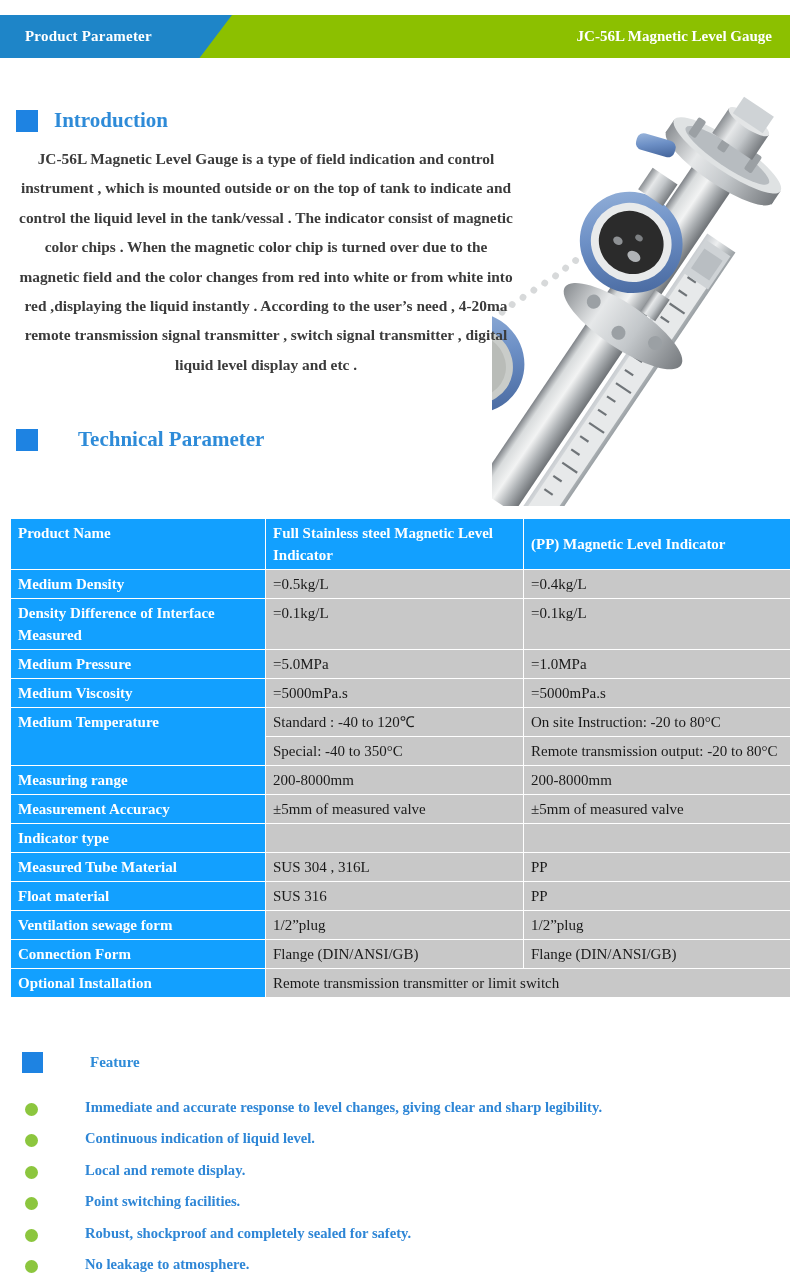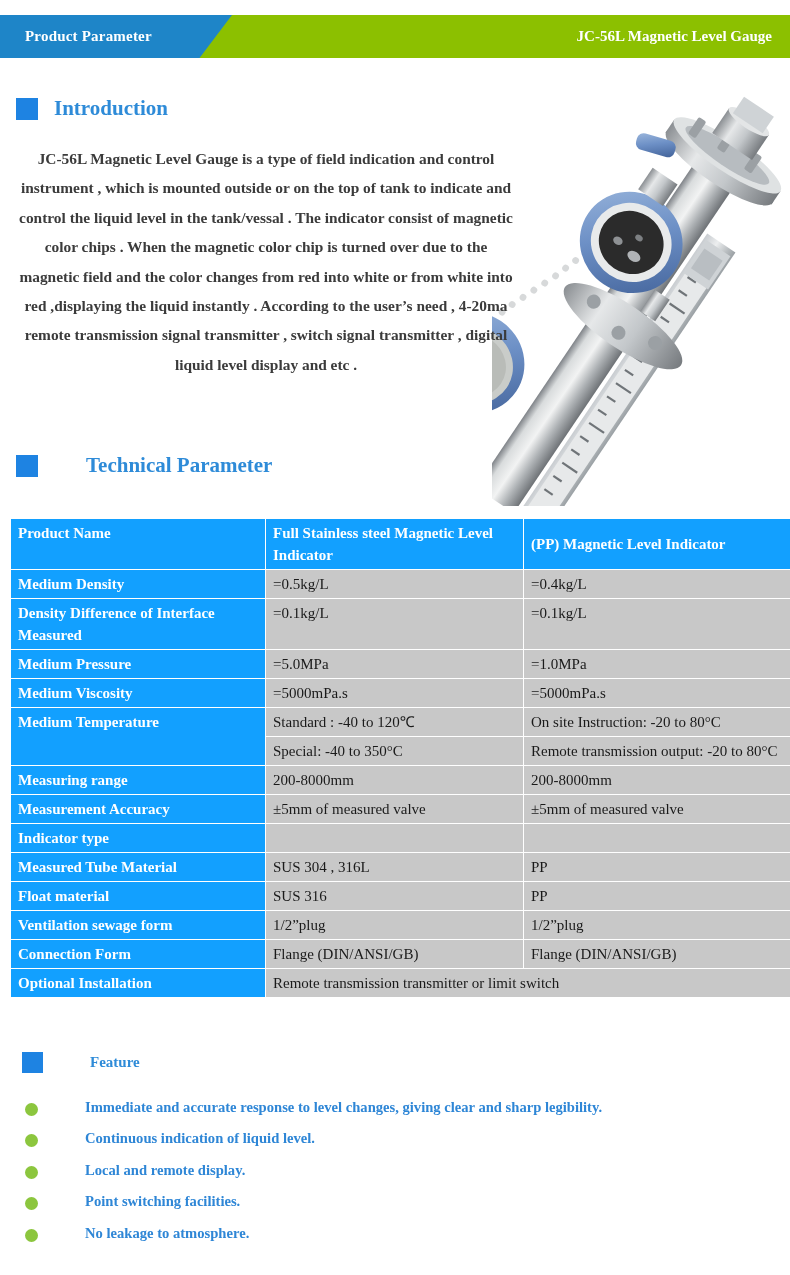--- a/index.html
+++ b/index.html
@@ -79,23 +79,23 @@
     height: 21px;
     background: #1E83E2;
     flex: 0 0 auto;
   }
   .section-title {
     color: #2E8BD8;
     font-size: 21px;
     font-weight: bold;
     white-space: nowrap;
   }
-  #intro-head { left: 16px; top: 96px; }
+  #intro-head { left: 16px; top: 108px; }
   #intro-head .section-title { margin-left: 16px; }
-  #tech-head  { left: 16px; top: 453px; gap: 8px; }
+  #tech-head  { left: 16px; top: 427px; }
   #tech-head .section-title { margin-left: 40px; }
 
   
   .intro-text {
     position: absolute;
     left: 16px;
     top: 144px;
     width: 500px;
     font-size: 15.4px;
     font-weight: bold;
@@ -447,15 +447,19 @@
   <div class="feature-item">
     <span class="bullet"></span>
     <span class="feature-text">Local and remote display.</span>
   </div>
   <div class="feature-item">
     <span class="bullet"></span>
     <span class="feature-text">Point switching facilities.</span>
   </div>
   <div class="feature-item">
     <span class="bullet"></span>
+    <span class="feature-text">Robust, shockproof and completely sealed for safety.</span>
+  </div>
+  <div class="feature-item">
+    <span class="bullet"></span>
     <span class="feature-text">No leakage to atmosphere.</span>
   </div>
 </div>
 
 </body></html>

